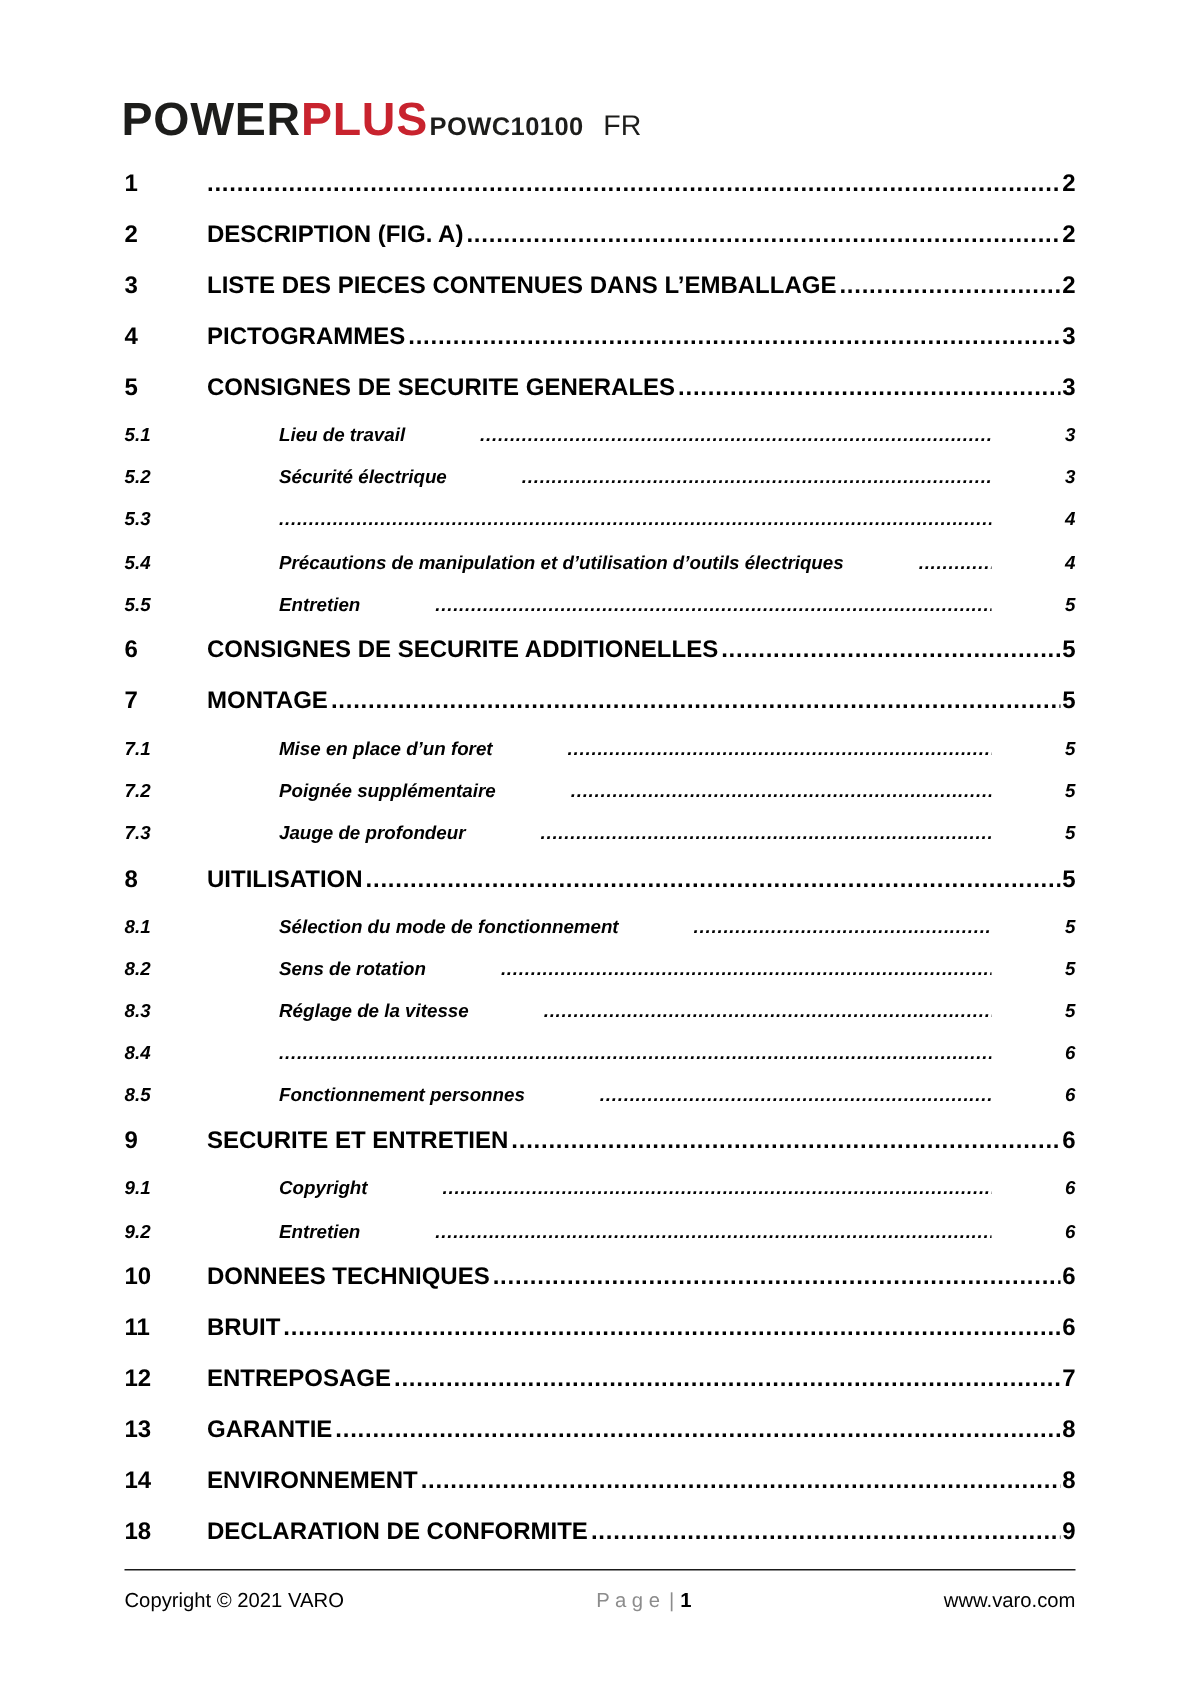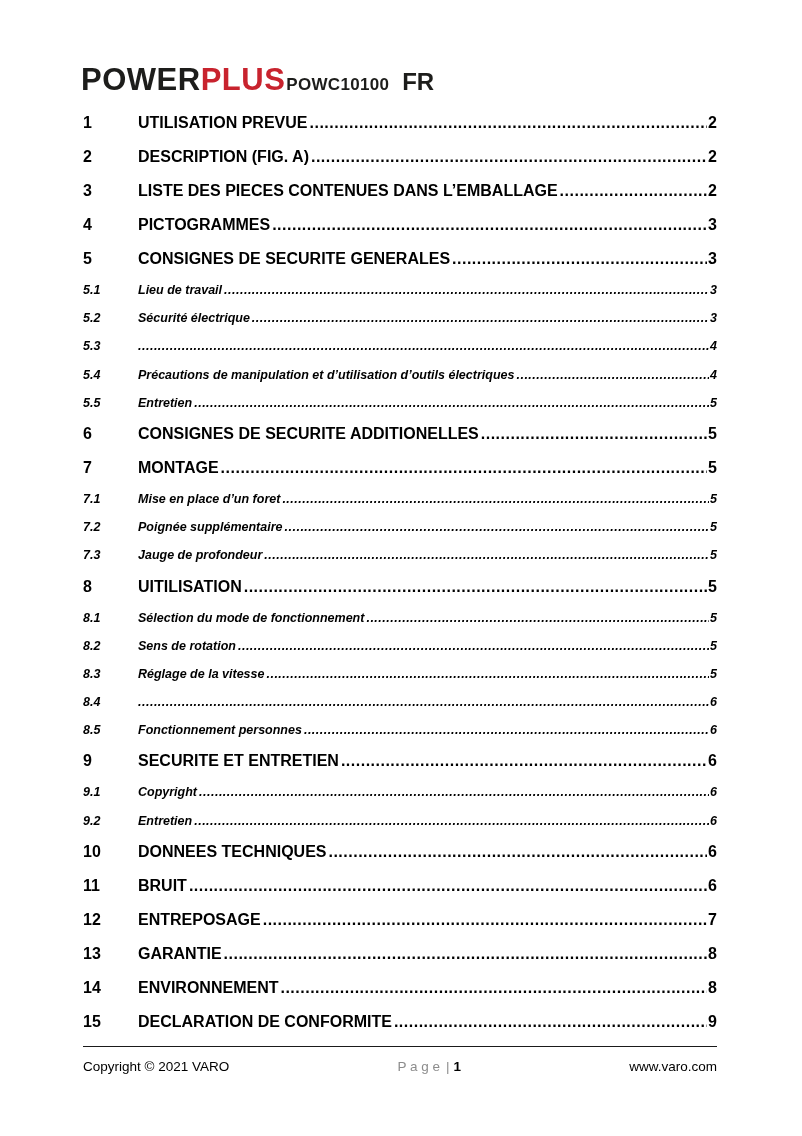--- a/index.html
+++ b/index.html
@@ -31,22 +31,22 @@
   .brand-power { color: #1d1d1b; }
   .brand-plus  { color: #c8232e; }
   .model {
     font-weight: bold;
     font-size: 17px;
     margin-left: 1px;
     color: #1d1d1b;
     letter-spacing: 0.3px;
   }
   .lang {
-    font-weight: bold;
-    font-size: 24px;
+    font-weight: normal;
+    font-size: 19px;
     margin-left: 13px;
     color: #1d1d1b;
   }
 
   
   .toc {
     position: absolute;
     left: 82px;
     right: 84px;
     top: 106px;
@@ -61,20 +61,21 @@
     font-weight: bold;
     height: 34px;
     line-height: 34px;
   }
   .toc-row.level-2 {
     font-size: 12.5px;
     font-weight: bold;
     font-style: italic;
     height: 28.2px;
     line-height: 28.2px;
+    gap: 48px;
   }
   .toc-num   { flex: 0 0 55px; }
   .toc-title { flex: 0 0 auto; white-space: nowrap; padding-right: 2px; }
   .toc-dots  {
     flex: 1 1 auto;
     overflow: hidden;
     white-space: nowrap;
     letter-spacing: 0.5px;
     min-width: 0;
   }
@@ -105,21 +106,20 @@
 
   <div class="header">
     <span class="brand"><span class="brand-power">POWER</span><span class="brand-plus">PLUS</span></span>
     <span class="model">POWC10100</span>
     <span class="lang">FR</span>
   </div>
 
   <div class="toc" id="toc">
       <div class="toc-row level-1">
     <span class="toc-num">1</span>
-    <span class="toc-title">UTILISATION PREVUE</span>
     <span class="toc-dots">............................................................................................................................................................................................................................................................................................................</span>
     <span class="toc-page">2</span>
   </div>
       <div class="toc-row level-1">
     <span class="toc-num">2</span>
     <span class="toc-title">DESCRIPTION (FIG. A)</span>
     <span class="toc-dots">............................................................................................................................................................................................................................................................................................................</span>
     <span class="toc-page">2</span>
   </div>
       <div class="toc-row level-1">
@@ -276,21 +276,21 @@
     <span class="toc-dots">............................................................................................................................................................................................................................................................................................................</span>
     <span class="toc-page">8</span>
   </div>
       <div class="toc-row level-1">
     <span class="toc-num">14</span>
     <span class="toc-title">ENVIRONNEMENT</span>
     <span class="toc-dots">............................................................................................................................................................................................................................................................................................................</span>
     <span class="toc-page">8</span>
   </div>
       <div class="toc-row level-1">
-    <span class="toc-num">15</span>
+    <span class="toc-num">18</span>
     <span class="toc-title">DECLARATION DE CONFORMITE</span>
     <span class="toc-dots">............................................................................................................................................................................................................................................................................................................</span>
     <span class="toc-page">9</span>
   </div>
     </div>
 
   <div class="footer">
     <span class="footer-left">Copyright © 2021 VARO</span>
     <span class="page-indicator"><span class="pg-label">P a g e</span><span class="pg-sep">|</span><span class="pg-num">1</span></span>
     <span class="footer-right">www.varo.com</span>

